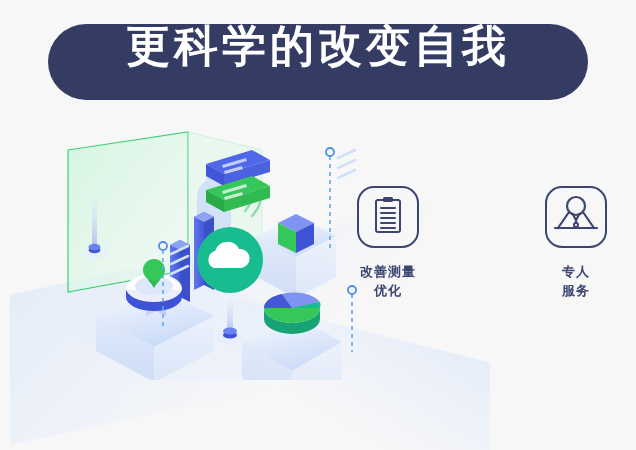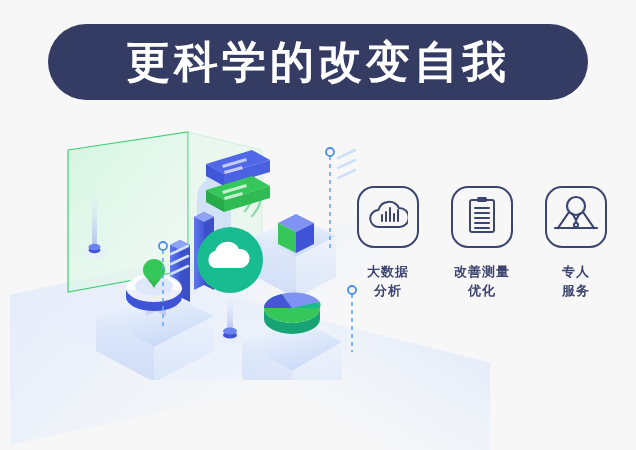--- a/index.html
+++ b/index.html
@@ -25,21 +25,21 @@
   
   .banner {
     position: absolute;
     left: 48px;
     top: 24px;
     width: 540px;
     height: 76px;
     background: #343c63;
     border-radius: 38px;
     display: flex;
-    align-items: center;
+    align-items: flex-start;
     justify-content: center;
   }
   .banner-title {
     color: #ffffff;
     font-size: 44px;
     font-weight: 700;
     letter-spacing: 4px;
     line-height: 1;
     white-space: nowrap;
   }
@@ -318,38 +318,20 @@
 
       <g>
         <line x1="322" y1="174" x2="322" y2="232" stroke="#63a7f0" stroke-width="1.6" stroke-dasharray="4 4"></line>
         <circle cx="322" cy="170" r="4" fill="#f7f7f8" stroke="#4a90ea" stroke-width="1.8"></circle>
       </g>
     </svg>
   </div>
 
   <div class="features">
 
-    <div class="feature">
-      <div class="feature-frame">
-        <span>
-          <svg width="40" height="32" viewBox="0 0 40 32" fill="none" xmlns="http://www.w3.org/2000/svg">
-            <path d="M11,28 a8.5,8.5 0 0 1 -0.6,-17 a11,11 0 0 1 20.5,-2 a8,8 0 0 1 0.6,19 z" stroke="#3c4570" stroke-width="2" stroke-linejoin="round"></path>
-            <g stroke="#3c4570" stroke-width="2" stroke-linecap="round">
-              <line x1="14" y1="22" x2="14" y2="16"></line>
-              <line x1="18" y1="22" x2="18" y2="13"></line>
-              <line x1="22" y1="22" x2="22" y2="9"></line>
-              <line x1="26" y1="22" x2="26" y2="15"></line>
-              <line x1="30" y1="22" x2="30" y2="11"></line>
-            </g>
-          </svg>
-        </span>
-      </div>
-      <div class="feature-label">大数据
-分析</div>
-    </div>
 
     <div class="feature">
       <div class="feature-frame">
         <span>
           <svg width="32" height="38" viewBox="0 0 32 38" fill="none" xmlns="http://www.w3.org/2000/svg">
             <rect x="4" y="4" width="24" height="32" rx="2" stroke="#3c4570" stroke-width="2"></rect>
             <rect x="11" y="1" width="10" height="5" rx="1.6" fill="#3c4570"></rect>
             <g stroke="#3c4570" stroke-width="2" stroke-linecap="round">
               <line x1="9" y1="12" x2="23" y2="12"></line>
               <line x1="9" y1="17" x2="23" y2="17"></line>

